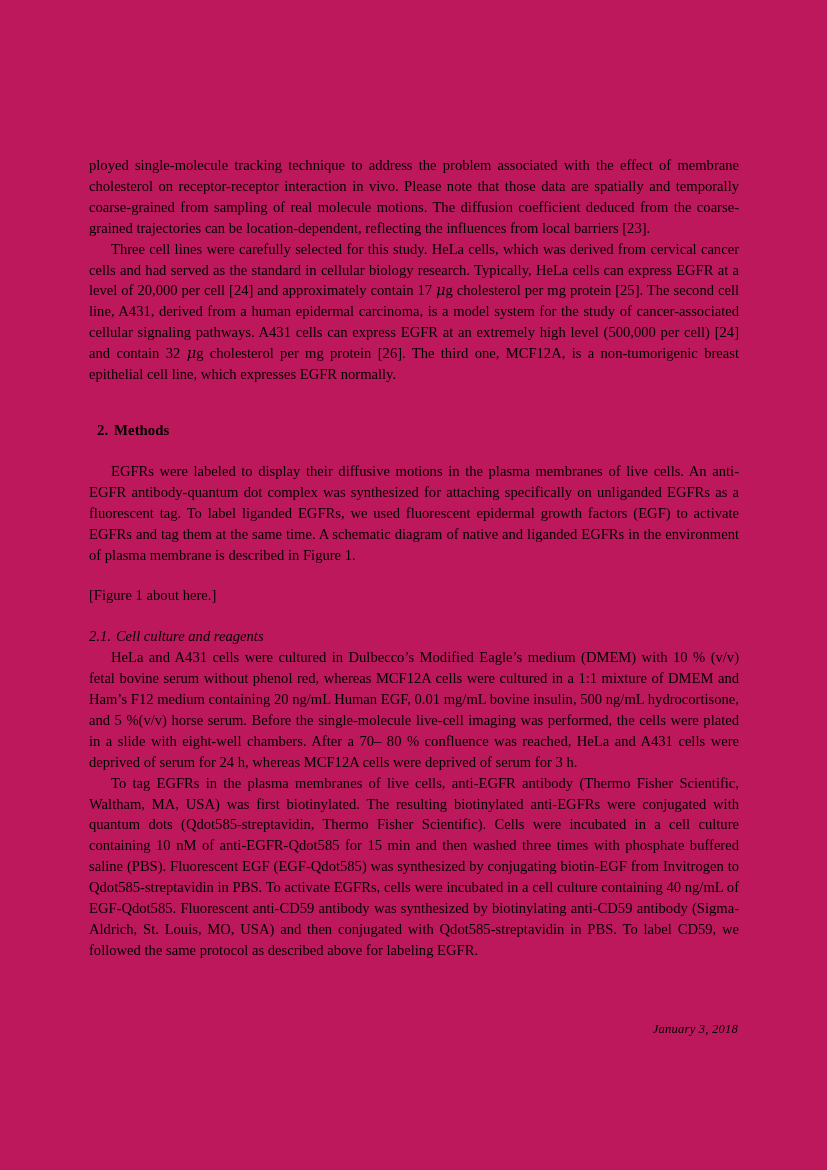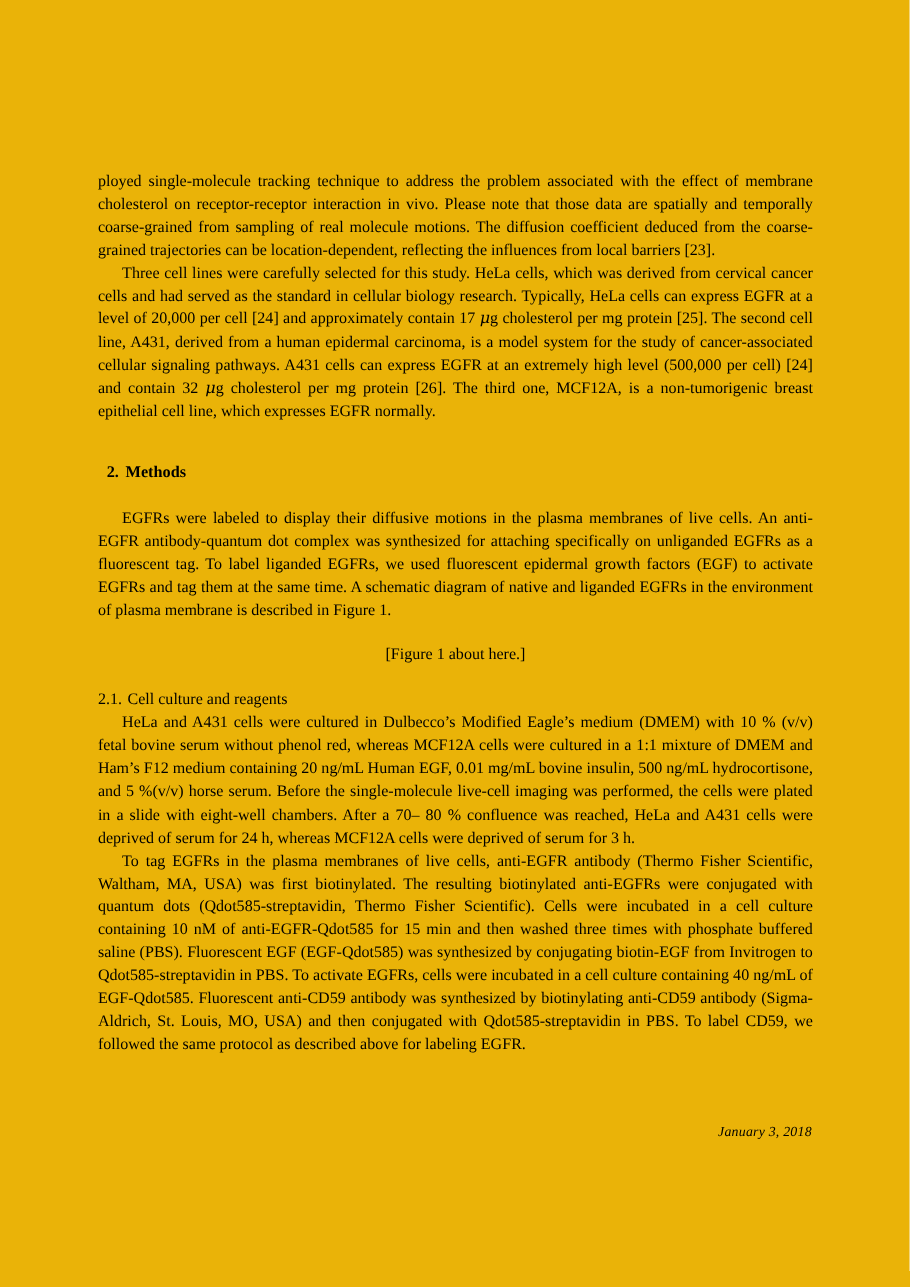--- a/index.html
+++ b/index.html
@@ -16,21 +16,21 @@
     color: #000000;
     -webkit-font-smoothing: antialiased;
   }
 
   .page {
     position: absolute;
     left: 0;
     top: 0;
     width: 827px;
     height: 1170px;
-    background: #eab308;
+    background: #be185d;
     overflow: hidden;
   }
 
   .text-column {
     position: absolute;
     left: 89px;
     top: 155px;
     width: 650px;
   }
 
@@ -55,28 +55,29 @@
     font-weight: bold;
     text-align: left;
   }
   h2.section-heading .num { margin-right: 6px; }
 
   h3.subsection-heading {
     margin: 0;
     font-size: 14.6px;
     line-height: 20.9px;
     font-weight: normal;
+    font-style: italic;
     text-align: left;
   }
   h3.subsection-heading .num { margin-right: 5px; }
 
   .figure-placeholder {
     font-size: 14.6px;
     line-height: 20.9px;
-    text-align: center;
+    text-align: left;
   }
 
   .spacer-lg { height: 27px; }
   .spacer-md { height: 20px; }
   .spacer-sm { height: 12px; }
 
   .footer-date {
     position: absolute;
     right: 89px;
     top: 1022px;

